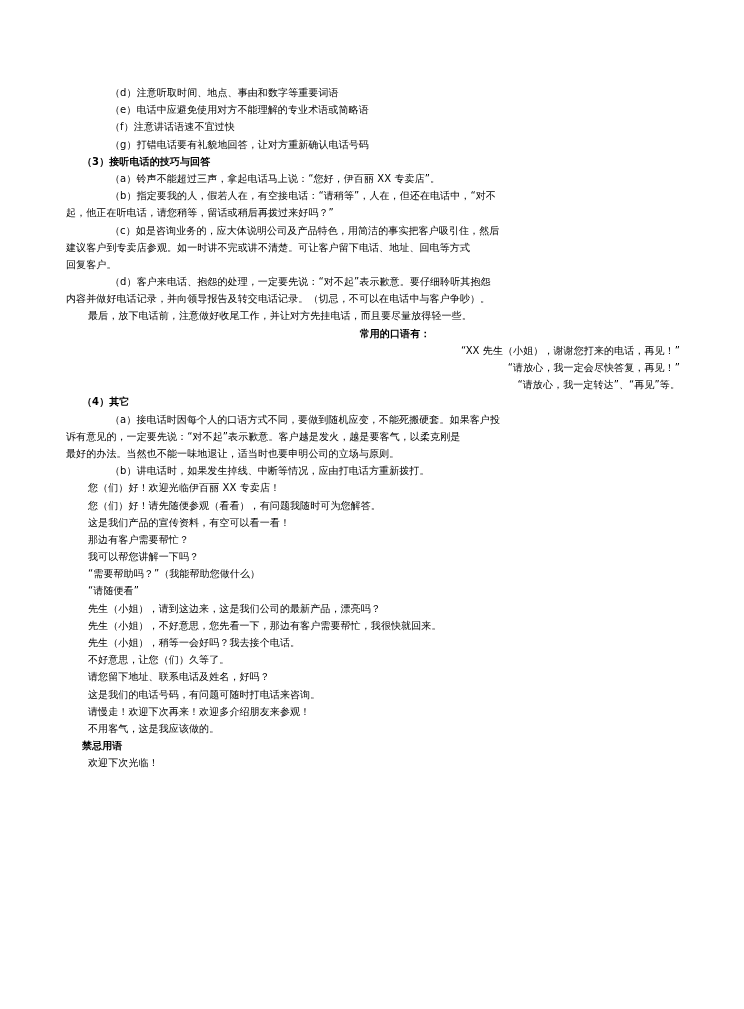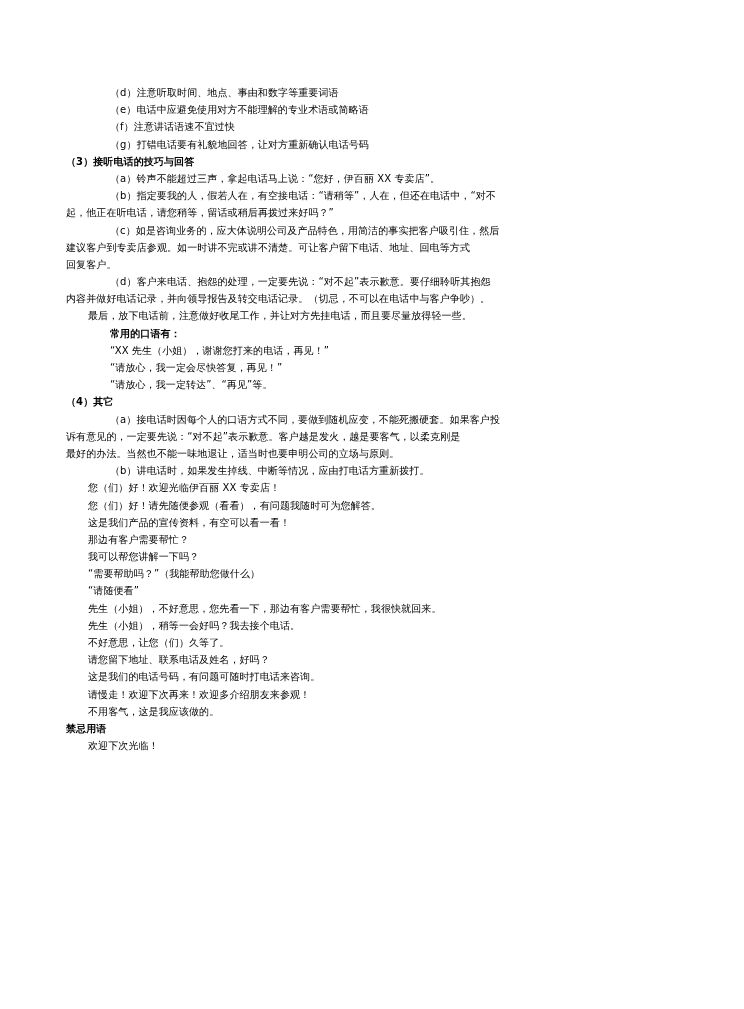--- a/index.html
+++ b/index.html
@@ -24,38 +24,40 @@
     line-height: 1.72;
     color: #000000;
     letter-spacing: 0.1px;
   }
   .line {
     white-space: pre-wrap;
   }
   
   .heading {
     font-weight: bold;
-    margin-left: 0;
+    margin-left: 16px;
   }
   
   .ind1 {
     padding-left: 22px;
   }
   .ind0 {
     padding-left: 0;
   }
   .ind2 {
     padding-left: 44px;
   }
   .subhead {
     font-weight: bold;
     padding-left: 44px;
+    text-align: center;
   }
   .quoteline {
     padding-left: 44px;
+    text-align: right;
   }
 </style>
 </head>
 <body>
 
 <div class="page">
   <div class="doc" id="doc">
       <div class="line ind2">（d）注意听取时间、地点、事由和数字等重要词语</div>
       <div class="line ind2">（e）电话中应避免使用对方不能理解的专业术语或简略语</div>
       <div class="line ind2">（f）注意讲话语速不宜过快</div>
@@ -79,20 +81,21 @@
       <div class="line ind0">诉有意见的，一定要先说：“对不起”表示歉意。客户越是发火，越是要客气，以柔克刚是</div>
       <div class="line ind0">最好的办法。当然也不能一味地退让，适当时也要申明公司的立场与原则。</div>
       <div class="line ind2">（b）讲电话时，如果发生掉线、中断等情况，应由打电话方重新拨打。</div>
       <div class="line ind1">您（们）好！欢迎光临伊百丽 XX 专卖店！</div>
       <div class="line ind1">您（们）好！请先随便参观（看看），有问题我随时可为您解答。</div>
       <div class="line ind1">这是我们产品的宣传资料，有空可以看一看！</div>
       <div class="line ind1">那边有客户需要帮忙？</div>
       <div class="line ind1">我可以帮您讲解一下吗？</div>
       <div class="line ind1">“需要帮助吗？”（我能帮助您做什么）</div>
       <div class="line ind1">“请随便看”</div>
+      <div class="line ind1">先生（小姐），请到这边来，这是我们公司的最新产品，漂亮吗？</div>
       <div class="line ind1">先生（小姐），不好意思，您先看一下，那边有客户需要帮忙，我很快就回来。</div>
       <div class="line ind1">先生（小姐），稍等一会好吗？我去接个电话。</div>
       <div class="line ind1">不好意思，让您（们）久等了。</div>
       <div class="line ind1">请您留下地址、联系电话及姓名，好吗？</div>
       <div class="line ind1">这是我们的电话号码，有问题可随时打电话来咨询。</div>
       <div class="line ind1">请慢走！欢迎下次再来！欢迎多介绍朋友来参观！</div>
       <div class="line ind1">不用客气，这是我应该做的。</div>
       <div class="line heading ind0">禁忌用语</div>
       <div class="line ind1">欢迎下次光临！</div>
     </div>

